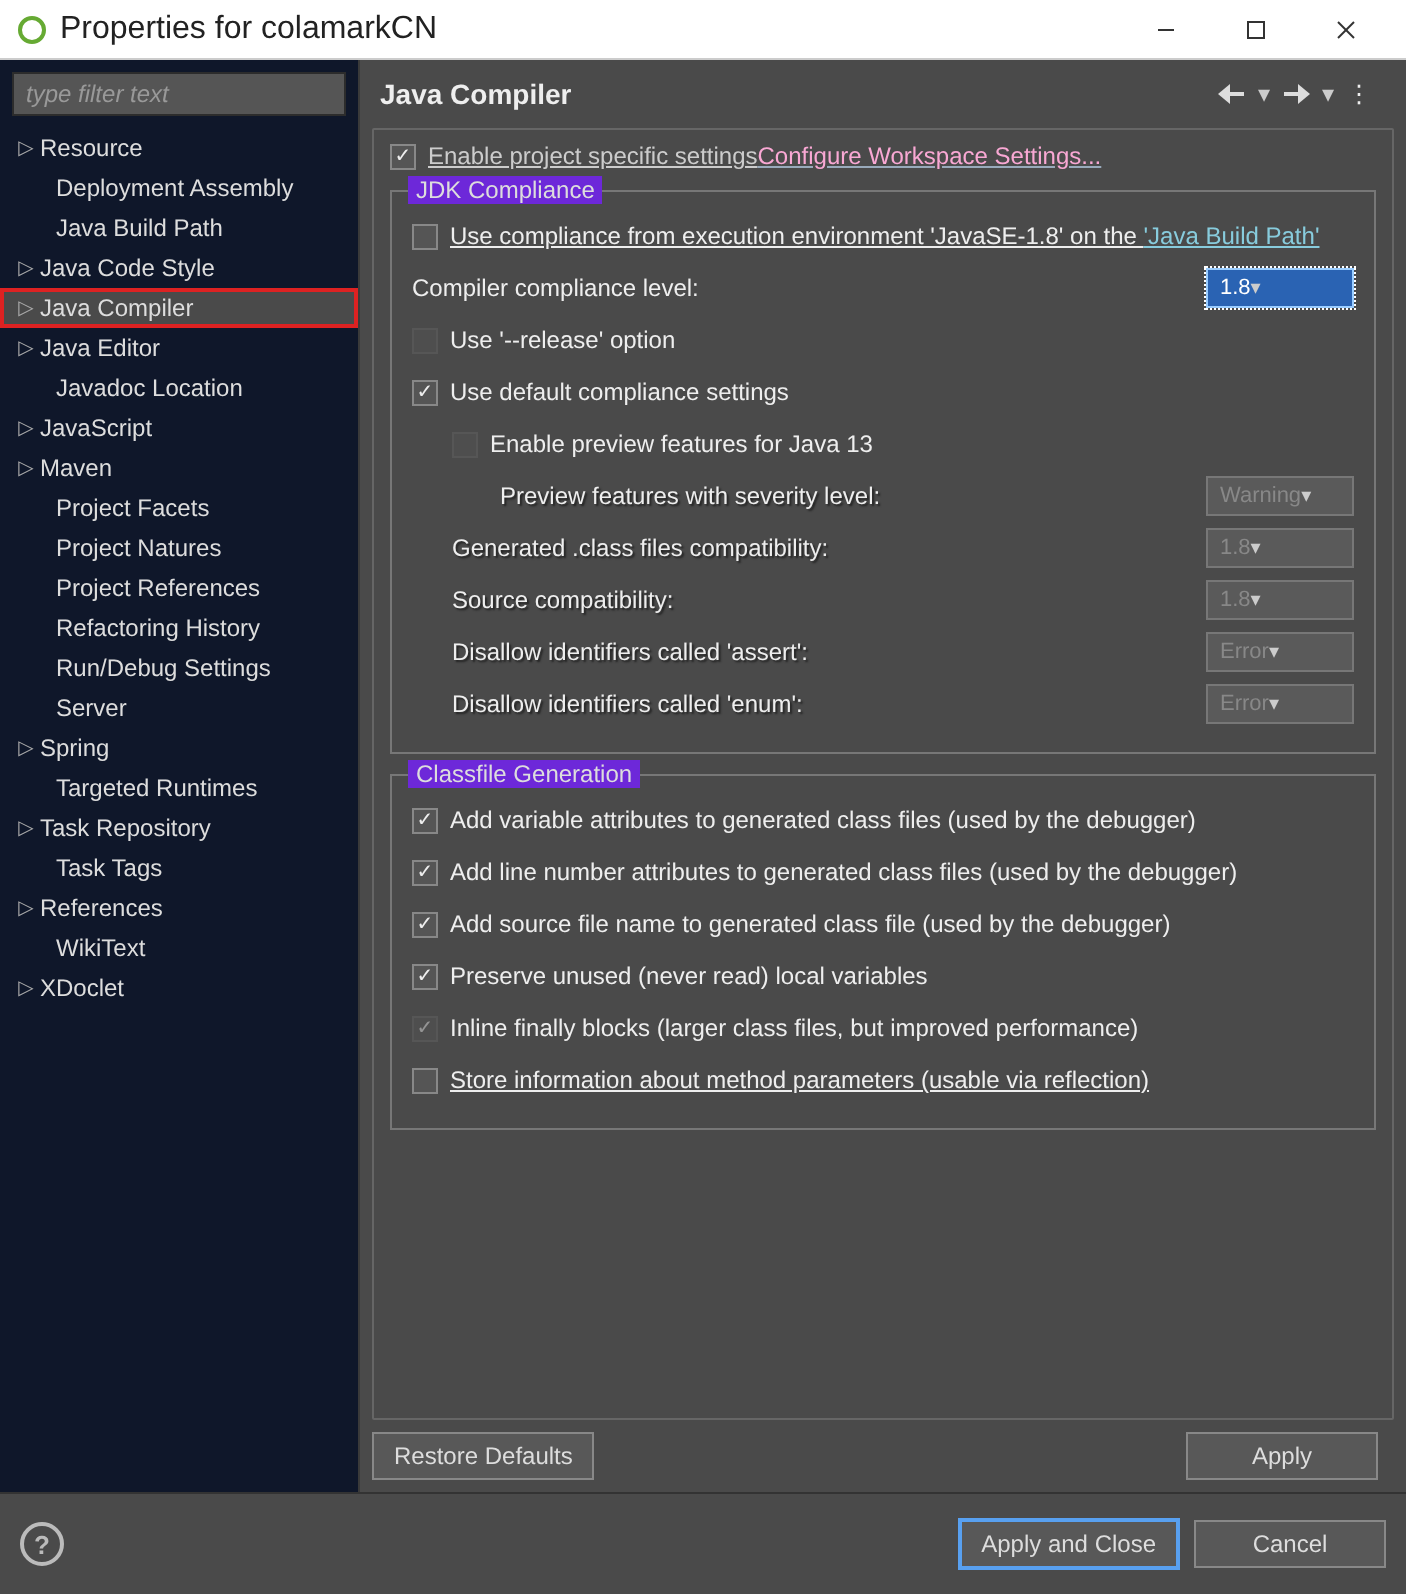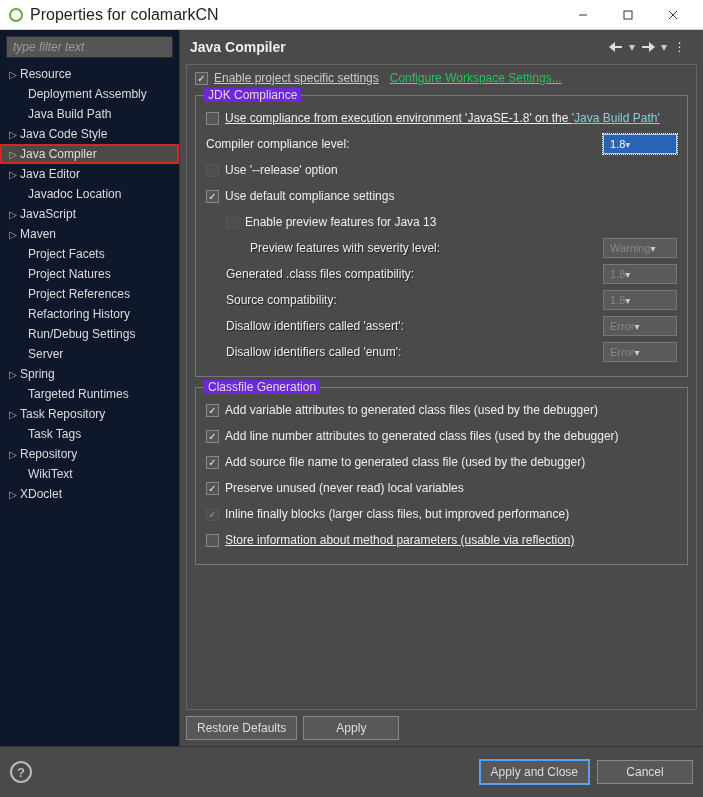--- a/index.html
+++ b/index.html
@@ -93,21 +93,21 @@
   .content-title { font-size: 14px; font-weight: bold; color:#eee; flex:1; }
   .navbtn { width:20px; height:20px; margin: 0 3px; display:flex;align-items:center;justify-content:center; color:#eee;}
   .content-body {
     flex:1; overflow:auto;
     border: 1px solid #666;
     border-radius: 1px;
     padding: 6px 8px;
     margin-bottom: 6px;
   }
   .toprow { display:flex; align-items:center; margin-bottom:10px; }
-  .toprow .linkr { color:#22c55e; text-decoration: underline; text-decoration-color:#9ab;margin-left:11px;}
+  .toprow .linkr { color:#f9a8d4; text-decoration: underline; text-decoration-color:#9ab;}
   .linku { text-decoration: underline; }
   .group {
     border: 1px solid #777;
     padding: 8px 10px 10px 10px;
     margin: 6px 0 10px 0;
     position: relative;
   }
   .group-title {
     position: absolute;
     top: -8px; left: 8px;
@@ -141,21 +141,21 @@
     border:1px solid #888;
     display:flex; align-items:center;
     padding: 0 4px 0 6px;
     color:#ddd;
     justify-content: flex-start;
     font-size:11px;
   }
   .sel .caret { color:#ccc; font-size:10px; }
   .sel.disabled { color:#888; background:#5a5a5a; border-color:#777;}
   .sel.focused { background:#2a63b3; color:#fff; border-color:#9cf; outline:1px dotted #fff; }
-  .actionrow { display:flex; justify-content:flex-start; gap:6px; padding:0 8px 6px 0;}
+  .actionrow { display:flex; justify-content:space-between; gap:6px; padding:0 8px 6px 0;}
   .btn {
     min-width: 96px; height:24px;
     border:1px solid #888;
     background:#585858;
     color:#ddd;
     display:flex;align-items:center;justify-content:center;
     padding:0 10px;
     font-size:12px;
   }
   .btn.primary { outline:1px solid #58a0f0; border-color:#58a0f0;}
@@ -283,21 +283,21 @@
         <div class="tree-item">
           <span class="tw">▷</span>
           <span>Task Repository</span>
         </div>
         <div class="tree-item child">
           <span class="tw"></span>
           <span>Task Tags</span>
         </div>
         <div class="tree-item">
           <span class="tw">▷</span>
-          <span>Repository</span>
+          <span>References</span>
         </div>
         <div class="tree-item child">
           <span class="tw"></span>
           <span>WikiText</span>
         </div>
         <div class="tree-item">
           <span class="tw">▷</span>
           <span>XDoclet</span>
         </div>
       </div>

